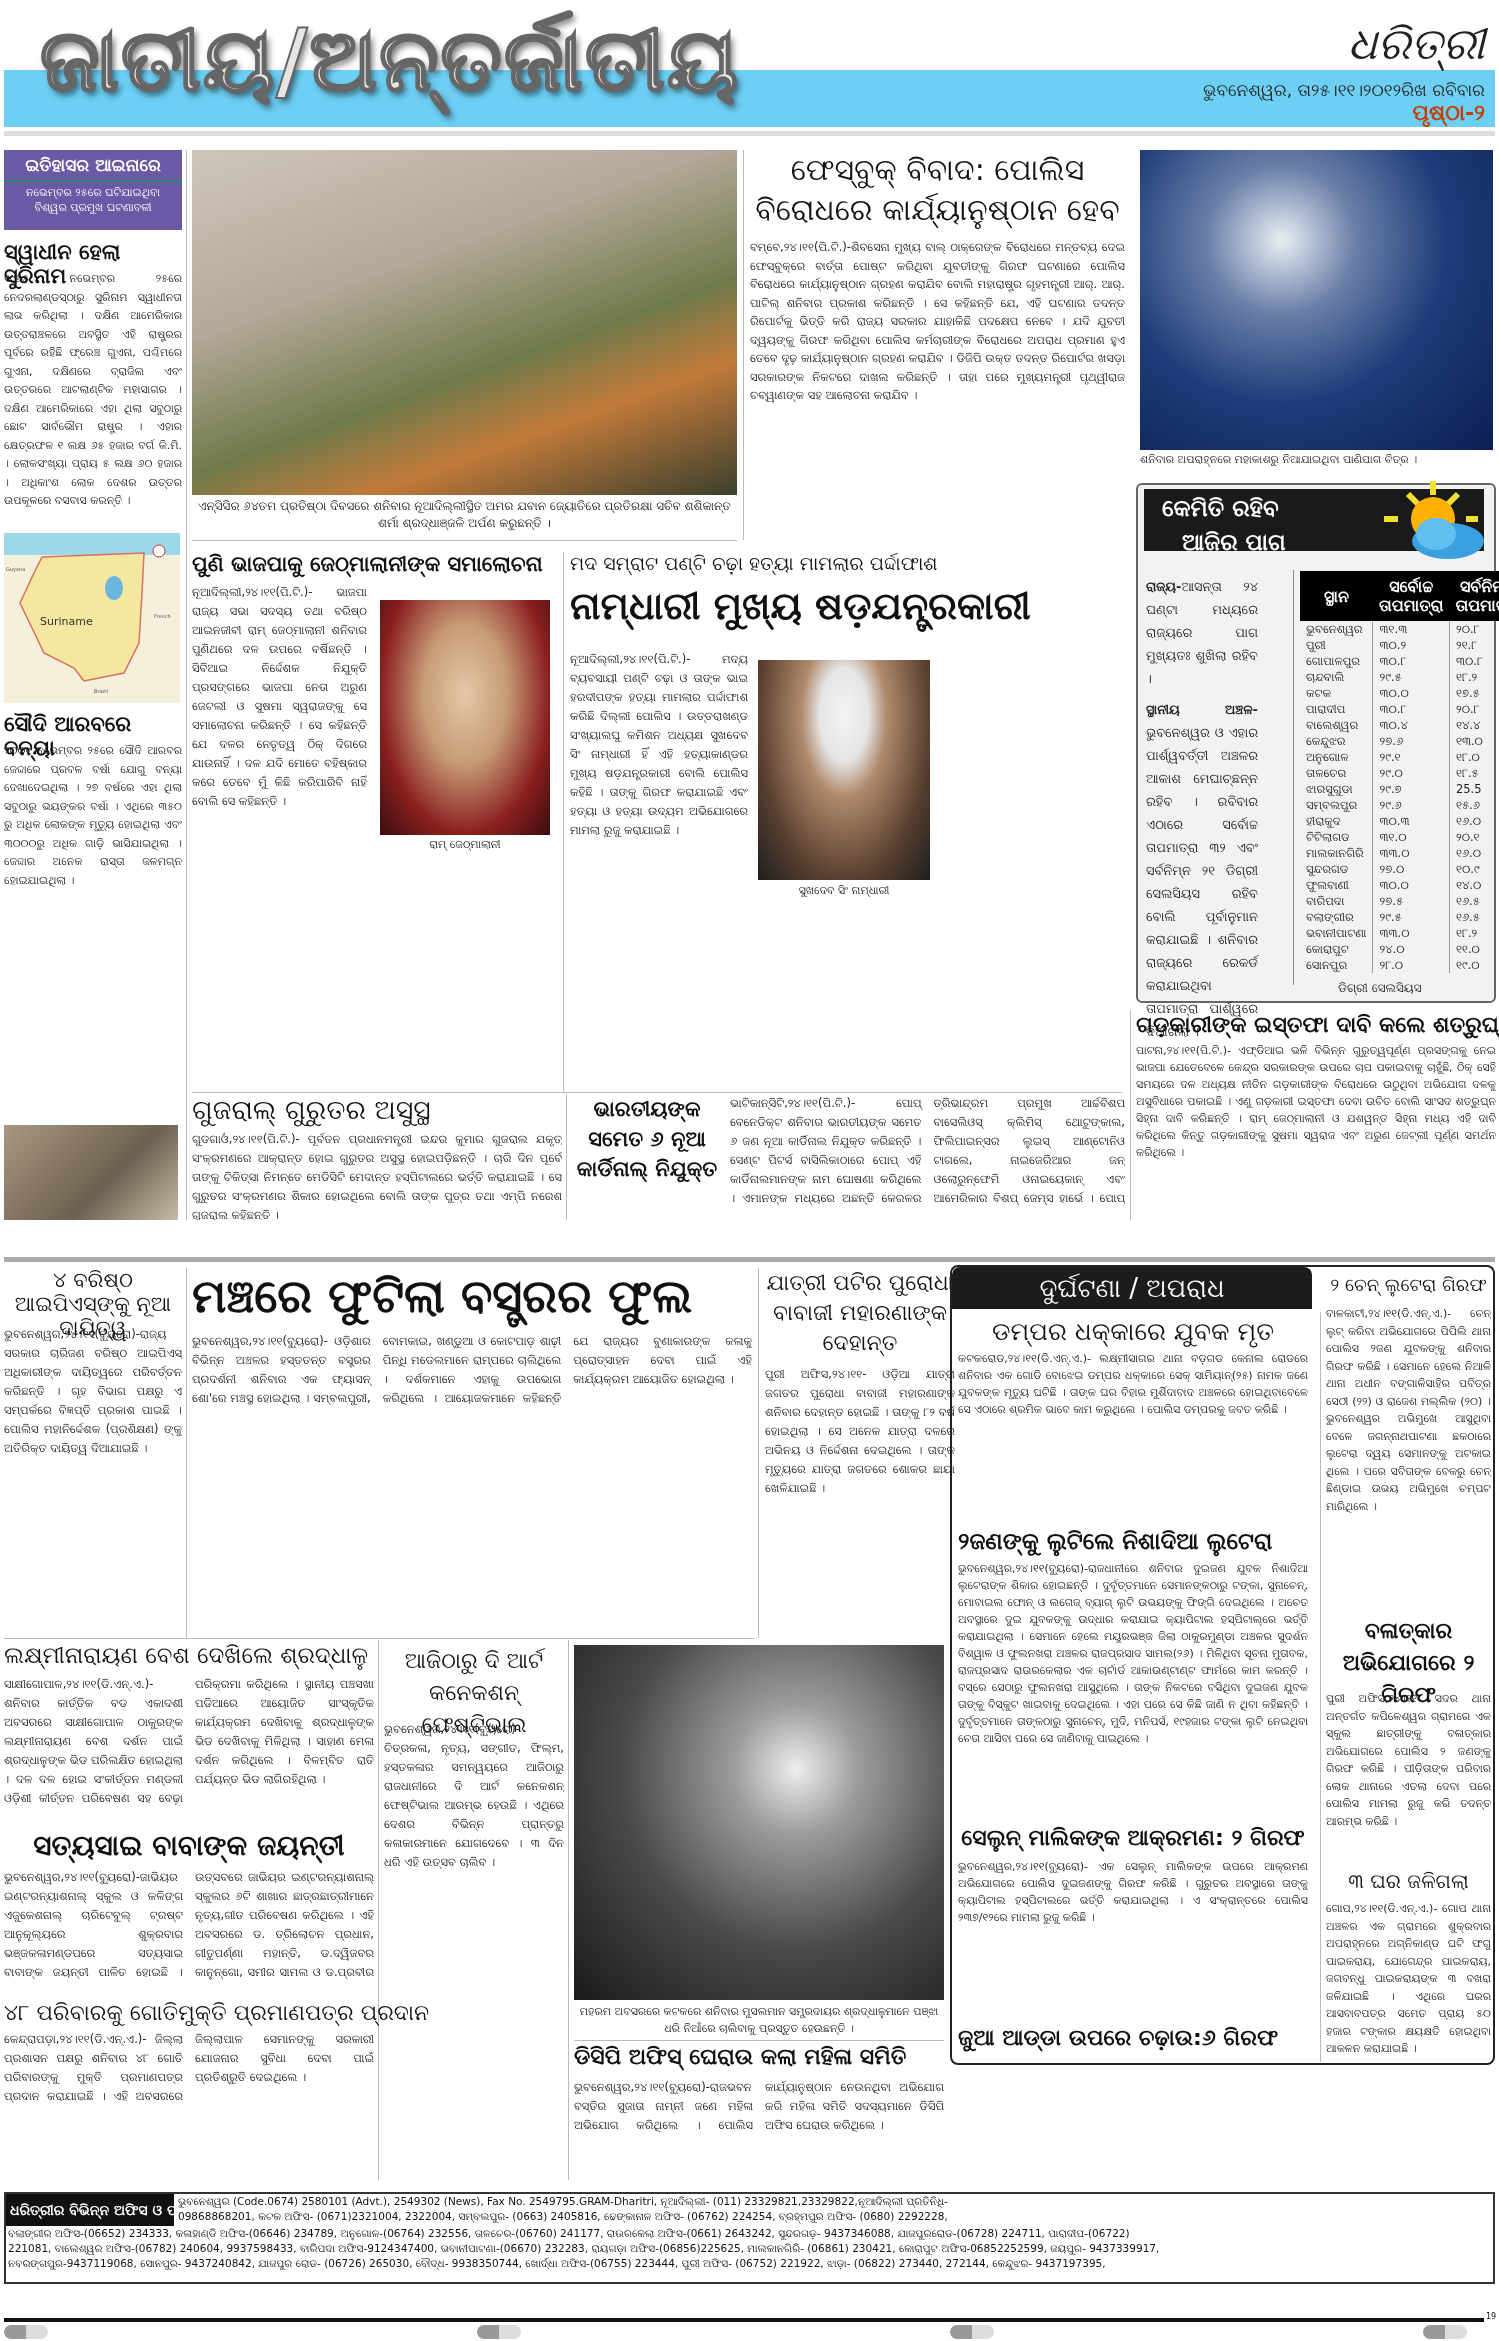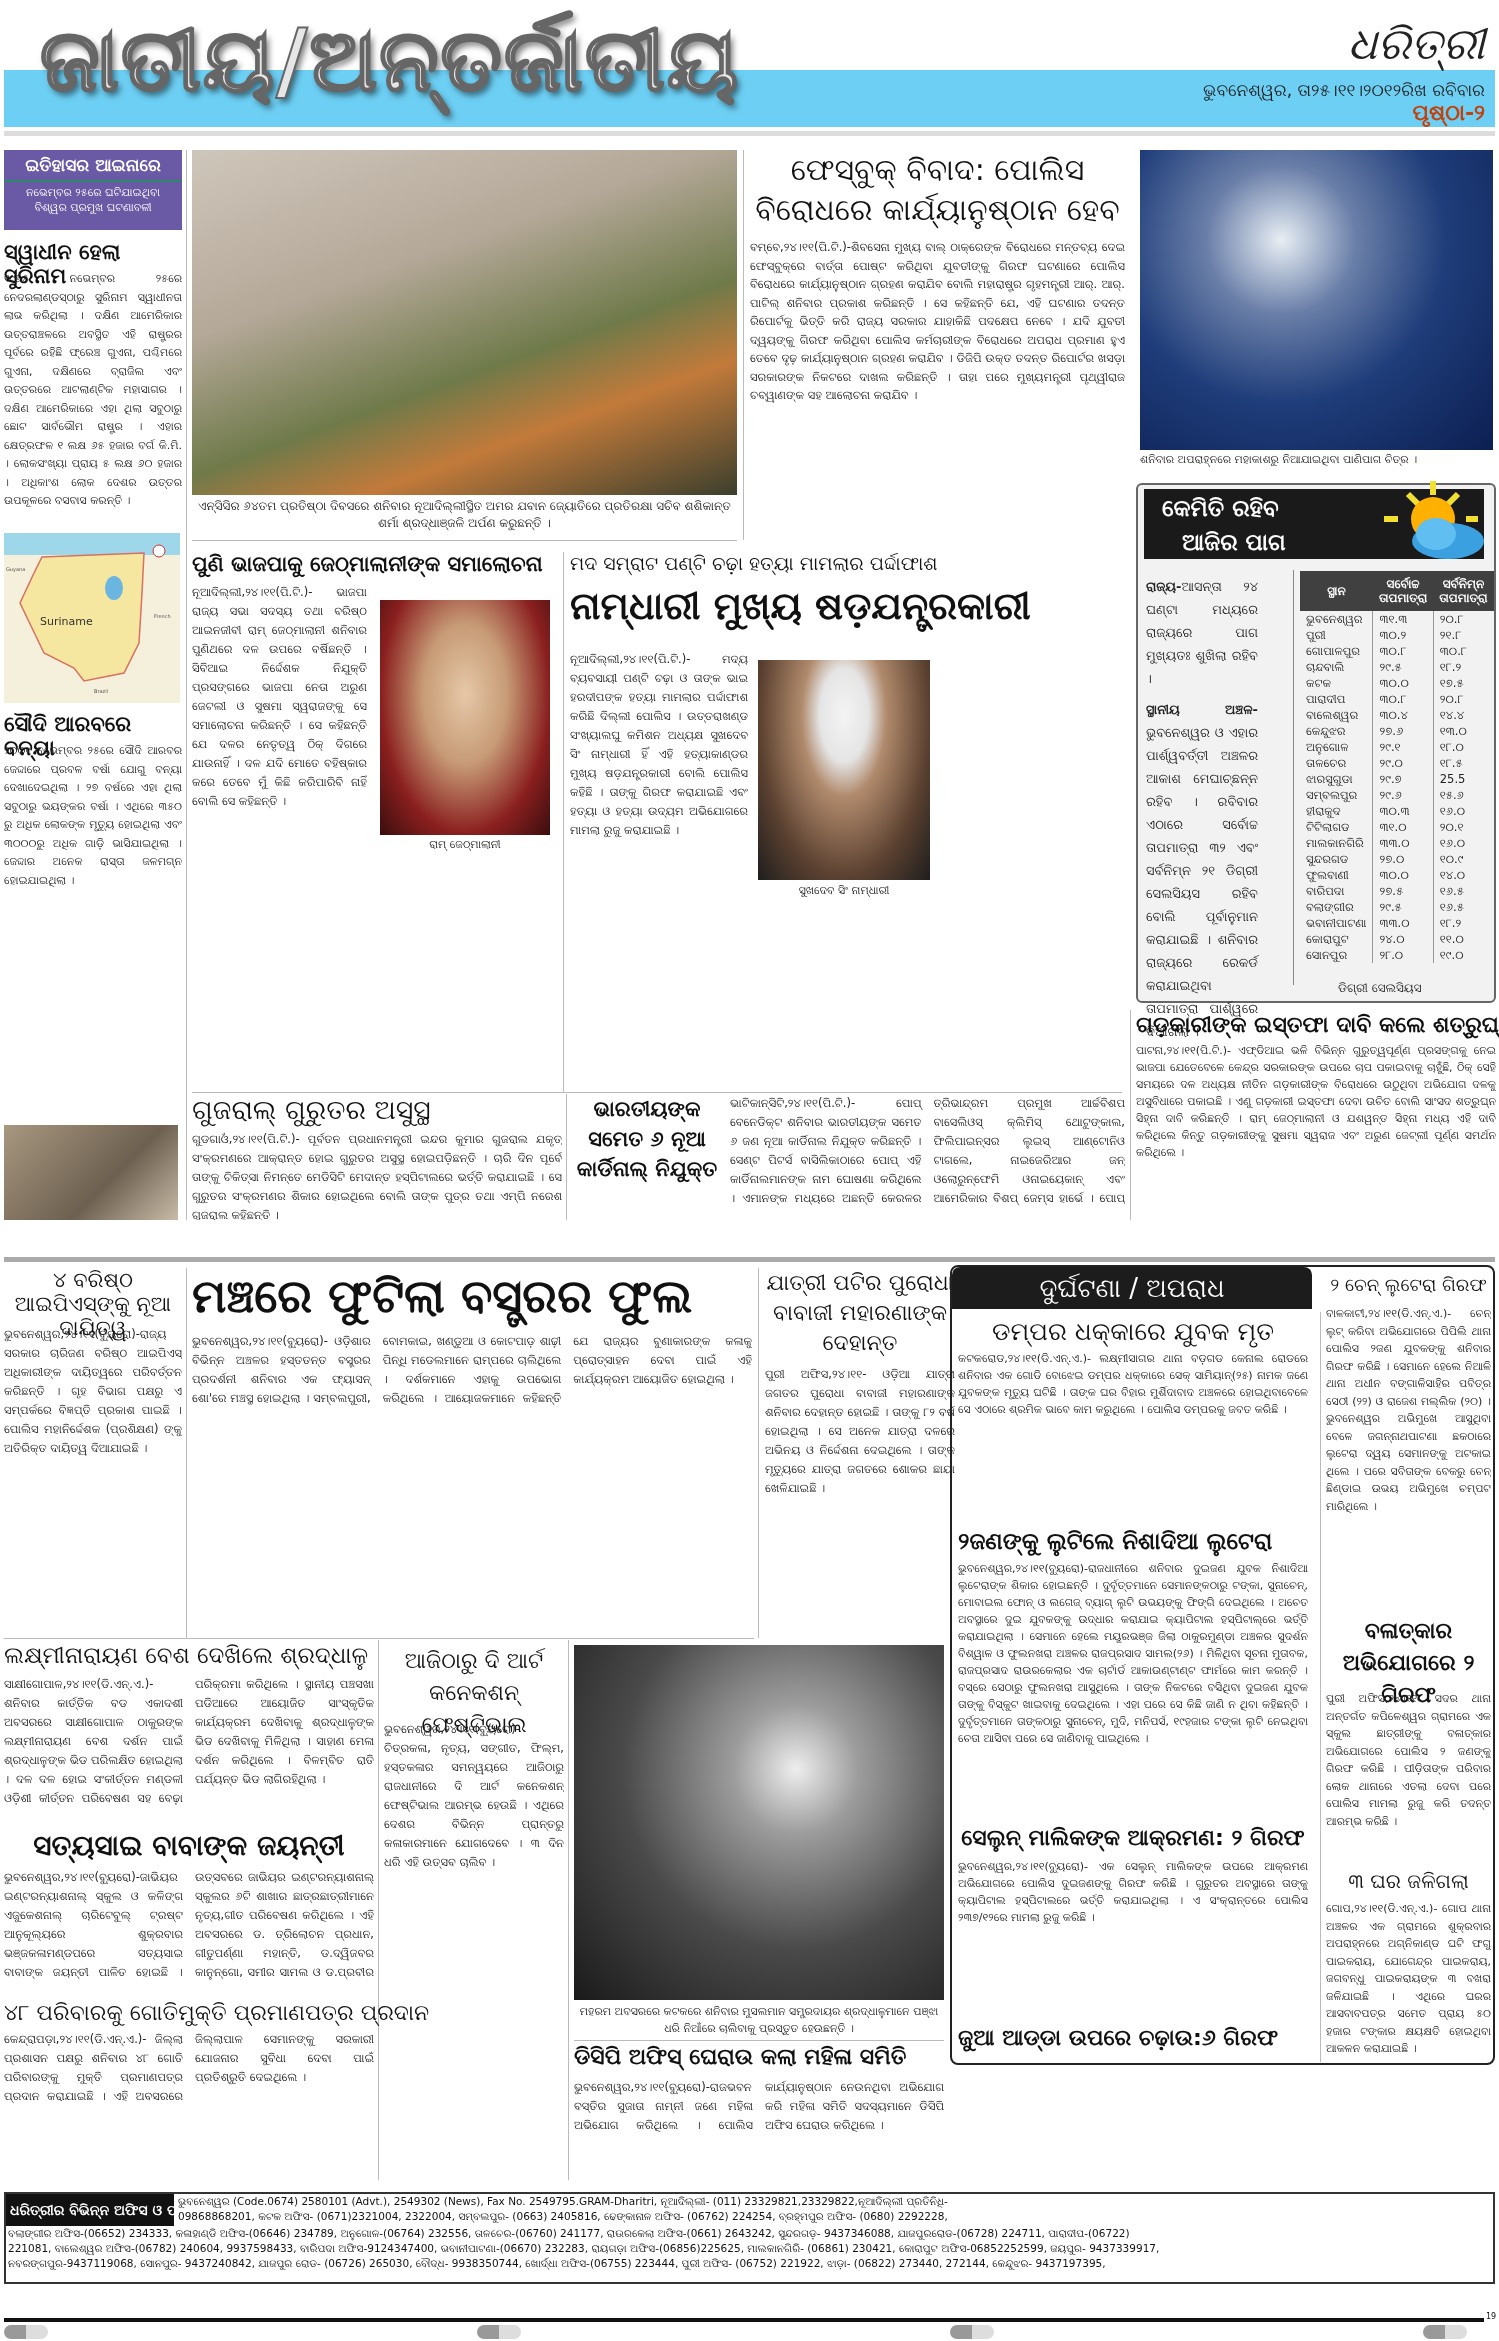--- a/index.html
+++ b/index.html
@@ -13,21 +13,21 @@
 .mast-page{position:absolute;right:14px;top:100px;font-size:22px;font-weight:bold;color:#c2410c}
 .mast-rule{position:absolute;left:4px;top:131px;width:1491px;height:5px;background:#ddd}
 .txt{font-size:11.5px;line-height:19px;color:#222;text-align:justify;overflow:hidden}
 .hd{font-weight:bold;color:#111;line-height:1.15}
 .vrule{position:absolute;width:1px;background:#bbb}
 .hrule{position:absolute;height:1px;background:#bbb}
 .photo{background:#888;overflow:hidden}
 .box-purple{background:#6a5aa6;color:#fff;text-align:center}
 .weather{border:2px solid #666;border-radius:6px;background:#f2f2f2}
 .wtable td{font-size:11.5px;padding:1px 6px;color:#222;border-right:1px solid #999}
-.wtable th{font-size:12px;color:#fff;background:#404040;padding:6px;font-weight:bold;text-align:center}
+.wtable th{font-size:16px;color:#fff;background:#000000;padding:6px;font-weight:bold;text-align:center}
 .crime-tab{background:#1c1c1c;color:#fff;border-radius:8px 8px 0 0}
 .footer-box{border:2px solid #333}
 .pill{position:absolute;top:2325px;width:44px;height:14px;border-radius:7px;background:linear-gradient(90deg,#999 50%,#ddd 50%)}
 </style>
 </head>
 <body>
 
 <div class="abs masthead">
   <div class="mast-band"></div>
   <div class="mast-title">ଜାତୀୟ/ଅନ୍ତର୍ଜାତୀୟ</div>
@@ -66,21 +66,21 @@
 <div class="hrule" style="left:192px;top:540px;width:545px"></div>
 
 <div class="vrule" style="left:743px;top:150px;height:390px"></div>
 <div class="abs hd" style="left:750px;top:150px;width:375px;font-size:30px;text-align:center;font-weight:normal;line-height:40px">ଫେସ୍‌ବୁକ୍ ବିବାଦ: ପୋଲିସ ବିରୋଧରେ କାର୍ଯ୍ୟାନୁଷ୍ଠାନ ହେବ</div>
 <div class="abs txt" style="left:750px;top:238px;width:375px;height:300px;font-size:11.5px;line-height:18.5px">ବମ୍ବେ,୨୪।୧୧(ପି.ଟି.)-ଶିବସେନା ମୁଖ୍ୟ ବାଲ୍ ଠାକ୍‌ରେଙ୍କ ବିରୋଧରେ ମନ୍ତବ୍ୟ ଦେଇ ଫେସ୍‌ବୁକ୍‌ରେ ବାର୍ତ୍ତା ପୋଷ୍ଟ କରିଥିବା ଯୁବତୀଙ୍କୁ ଗିରଫ ଘଟଣାରେ ପୋଲିସ ବିରୋଧରେ କାର୍ଯ୍ୟାନୁଷ୍ଠାନ ଗ୍ରହଣ କରାଯିବ ବୋଲି ମହାରାଷ୍ଟ୍ର ଗୃହମନ୍ତ୍ରୀ ଆର୍. ଆର୍. ପାଟିଲ୍ ଶନିବାର ପ୍ରକାଶ କରିଛନ୍ତି । ସେ କହିଛନ୍ତି ଯେ, ଏହି ଘଟଣାର ତଦନ୍ତ ରିପୋର୍ଟକୁ ଭିତ୍ତି କରି ରାଜ୍ୟ ସରକାର ଯାହାକିଛି ପଦକ୍ଷେପ ନେବେ । ଯଦି ଯୁବତୀ ଦ୍ୱୟଙ୍କୁ ଗିରଫ କରିଥିବା ପୋଲିସ କର୍ମଚାରୀଙ୍କ ବିରୋଧରେ ଅପରାଧ ପ୍ରମାଣ ହୁଏ ତେବେ ଦୃଢ଼ କାର୍ଯ୍ୟାନୁଷ୍ଠାନ ଗ୍ରହଣ କରାଯିବ । ଡିଜିପି ଉକ୍ତ ତଦନ୍ତ ରିପୋର୍ଟର ଖସଡ଼ା ସରକାରଙ୍କ ନିକଟରେ ଦାଖଲ କରିଛନ୍ତି । ତାହା ପରେ ମୁଖ୍ୟମନ୍ତ୍ରୀ ପୃଥ୍ୱୀରାଜ ଚବ୍ୱାଣଙ୍କ ସହ ଆଲୋଚନା କରାଯିବ ।</div>
 
 <div class="abs photo" style="left:1140px;top:150px;width:353px;height:300px;background:radial-gradient(ellipse at 40% 30%,#e8eef4 0%,#6a7fa8 25%,#1f3d7a 55%,#0c1f52 100%)"></div>
 <div class="abs" style="left:1140px;top:452px;width:353px;font-size:11px;line-height:15px;color:#222">ଶନିବାର ଅପରାହ୍ନରେ ମହାକାଶରୁ ନିଆଯାଇଥିବା ପାଣିପାଗ ଚିତ୍ର ।</div>
 
 <div class="abs weather" style="left:1136px;top:483px;width:360px;height:520px">
-  <div class="abs" style="left:6px;top:4px;width:340px;height:70px;background:#1a1a1a">
+  <div class="abs" style="left:6px;top:4px;width:340px;height:62px;background:#1a1a1a">
     <div style="color:#fff;font-size:23px;font-weight:bold;padding:4px 18px;line-height:30px">କେମିତି ରହିବ</div>
     <div style="color:#fff;font-size:23px;font-weight:bold;padding:0 38px;line-height:30px">ଆଜିର ପାଗ</div>
   </div>
   <div class="abs" style="left:240px;top:-6px;width:110px;height:90px">
     <svg width="110" height="90" viewBox="0 0 110 90">
       <g stroke="#f2e030" stroke-width="6">
         <line x1="55" y1="2" x2="55" y2="16"></line>
           <line x1="20" y1="40" x2="6" y2="40"></line>
           <line x1="30" y1="15" x2="40" y2="25"></line>
           <line x1="80" y1="15" x2="70" y2="25"></line>

